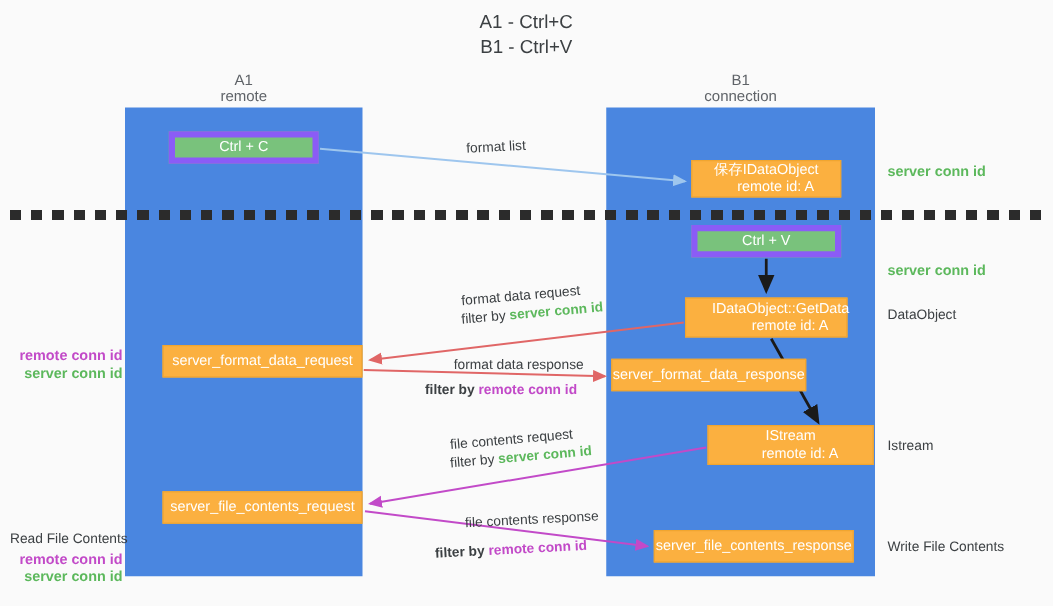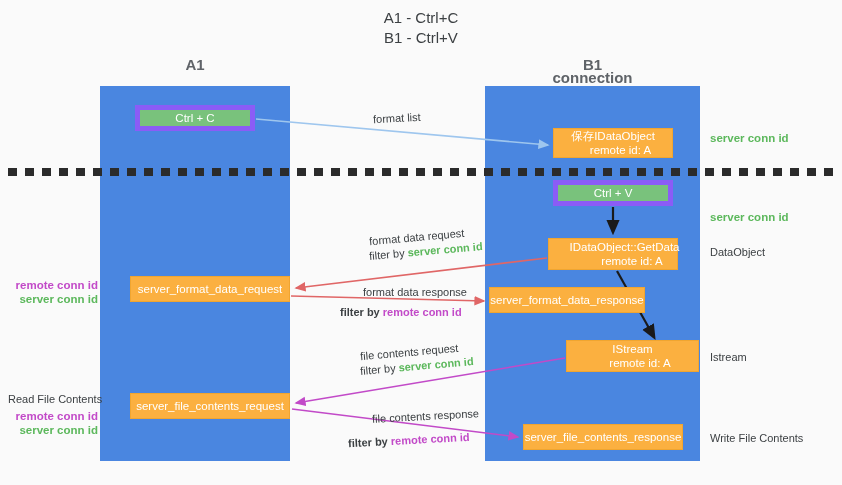--- a/index.html
+++ b/index.html
@@ -28,25 +28,24 @@
     left: 0; top: 8px;
     width: 842px;
     text-align: center;
     font-size: 15px;
     color: #3c4043;
     line-height: 20px;
   }
 
   
   .col-head {
-    font-size: 15px;
+    font-size: 12px;
     color: #5f6368;
     text-align: center;
     line-height: 13px;
-    font-weight: bold;
   }
   #head-a1 { left: 100px; top: 58px; width: 190px; }
   #head-b1 { left: 485px; top: 58px; width: 215px; text-align: center; }
 
   
   .lane {
     background: #4a86e0;
     top: 86px;
     height: 375px;
   }
@@ -109,21 +108,21 @@
 
   #note-serverconn-1 { left: 710px; top: 131px; }
   #note-serverconn-2 { left: 710px; top: 210px; }
   #note-dataobject   { left: 710px; top: 245px; }
   #note-istream      { left: 710px; top: 350px; }
   #note-writefile    { left: 710px; top: 431px; }
 
   #note-left-1 { left: 8px; top: 278px; width: 90px; text-align: right; }
   #note-left-2 { left: 8px; top: 392px; width: 90px; text-align: right; }
   #note-left-2 .plain-note { text-align: left; white-space: nowrap; }
-  #note-left-2 .head { margin-bottom: 2px; }
+  #note-left-2 .head { margin-bottom: 2px; margin-top: 32px; }
 
   
   .edge-label {
     font-size: 11px;
     line-height: 14px;
     color: #3c4043;
     white-space: nowrap;
   }
   .edge-label b { font-weight: bold; }
 
@@ -149,20 +148,21 @@
 
 <div id="diagram">
 
   <div class="abs title">
     <div>A1 - Ctrl+C</div>
     <div>B1 - Ctrl+V</div>
   </div>
 
   <div class="abs col-head" id="head-a1">
     <div>A1</div>
+    <div>remote</div>
   </div>
   <div class="abs col-head" id="head-b1">
     <div>B1</div>
     <div>connection</div>
   </div>
 
   <div class="abs lane" id="lane-a1"></div>
   <div class="abs lane" id="lane-b1"></div>
 
   <svg id="edges" viewBox="0 0 842 485">

